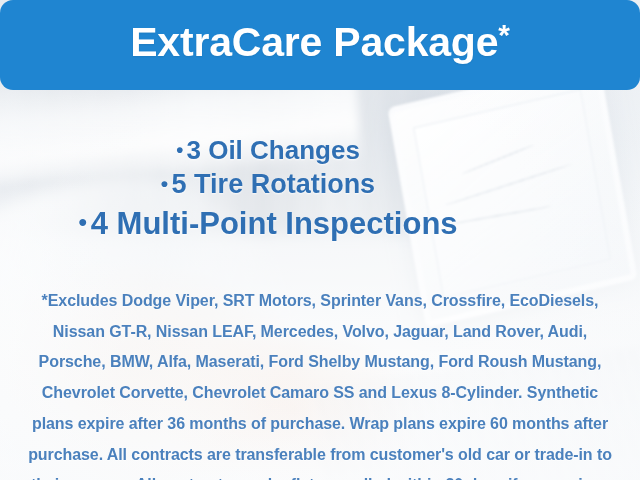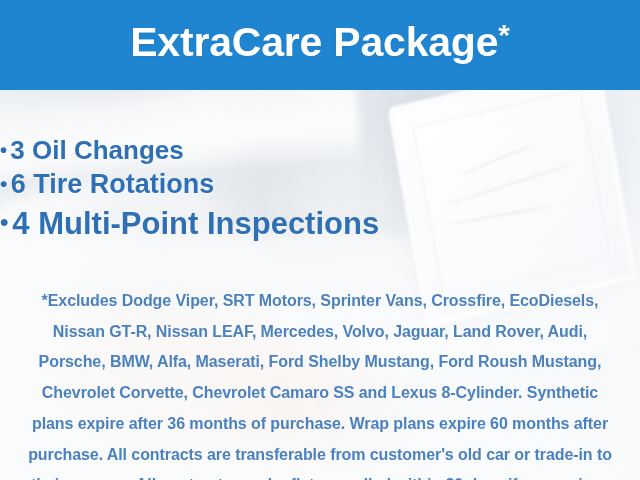--- a/index.html
+++ b/index.html
@@ -151,20 +151,21 @@
     top: 0;
     width: 640px;
     height: 90px;
     background: #1f85d1;
     display: flex;
     align-items: center;
     justify-content: center;
     box-sizing: border-box;
     padding-bottom: 6px;
     z-index: 5;
+    border-radius: 13px;
   }
   .header-title {
     color: #ffffff;
     font-size: 41px;
     font-weight: bold;
     letter-spacing: -0.2px;
     line-height: 1;
     white-space: nowrap;
     text-shadow: 0 1px 2px rgba(0,0,0,0.07);
   }
@@ -175,21 +176,21 @@
     top: -2px;
   }
 
   
   .benefits {
     position: absolute;
     left: 0;
     top: 134px;
     width: 536px;
     z-index: 4;
-    text-align: left;
+    text-align: center;
   }
   .benefit-item {
     color: #2f6fb3;
     font-weight: bold;
     line-height: 1.24;
     white-space: nowrap;
     text-shadow: 0 1px 2px rgba(255,255,255,0.80);
   }
   .benefit-item .dot {
     font-size: 0.78em;
@@ -238,19 +239,19 @@
     <div class="bg-wash"></div>
     <div class="bg-vignette"></div>
   </div>
 
   <div class="header-band">
     <div class="header-title"><span>ExtraCare Package</span><span class="asterisk">*</span></div>
   </div>
 
   <div class="benefits">
     <div class="benefit-item size-1"><span class="dot">•</span><span>3 Oil Changes</span></div>
-    <div class="benefit-item size-2"><span class="dot">•</span><span>6 Tire Rotations</span></div>
+    <div class="benefit-item size-2"><span class="dot">•</span><span>5 Tire Rotations</span></div>
     <div class="benefit-item size-3"><span class="dot">•</span><span>4 Multi-Point Inspections</span></div>
   </div>
 
   <div class="disclaimer">*Excludes Dodge Viper, SRT Motors, Sprinter Vans, Crossfire, EcoDiesels, Nissan GT-R, Nissan LEAF, Mercedes, Volvo, Jaguar, Land Rover, Audi, Porsche, BMW, Alfa, Maserati, Ford Shelby Mustang, Ford Roush Mustang, Chevrolet Corvette, Chevrolet Camaro SS and Lexus 8-Cylinder. Synthetic plans expire after 36 months of purchase. Wrap plans expire 60 months after purchase. All contracts are transferable from customer's old car or trade-in to their new car. All contracts can be flat cancelled within 30 days if no services have been used. All other contracts have a $25 cancellation fee. See dealer for details.</div>
 
 </div>
 
 </body></html>

